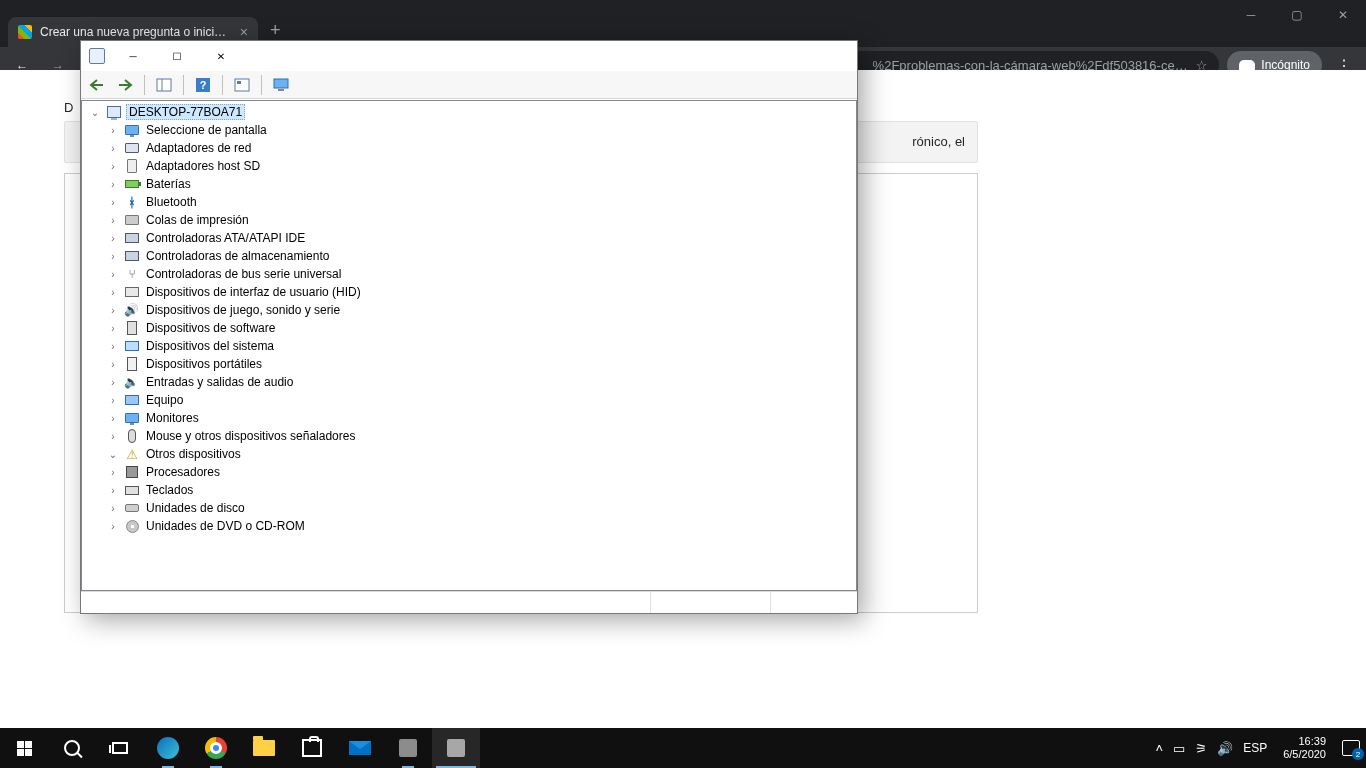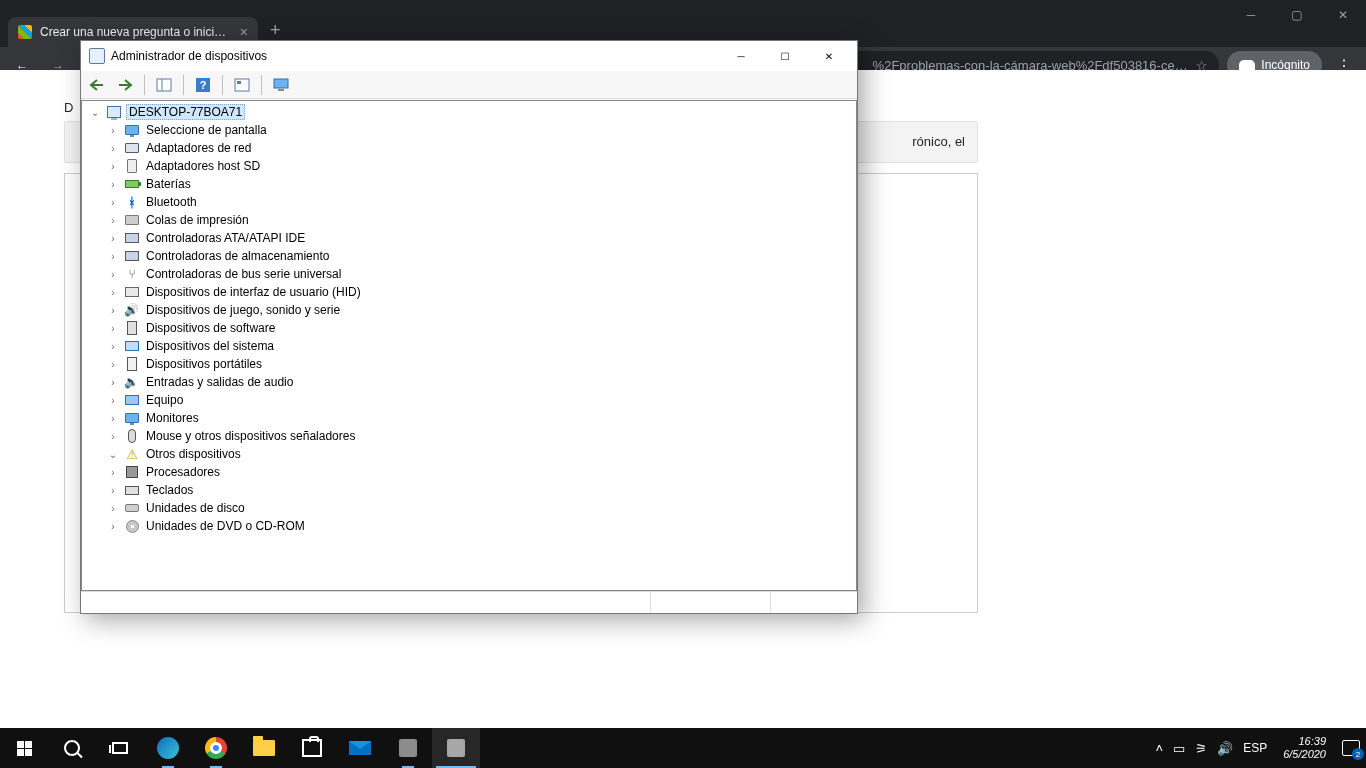--- a/index.html
+++ b/index.html
@@ -114,21 +114,21 @@
   .chrome::after{content:"";position:absolute;inset:5px;border-radius:50%;background:#4285f4;border:3px solid #fff;}
   .folder{width:22px;height:16px;background:#ffcf48;border-radius:1px;position:relative;}
   .folder::before{content:"";position:absolute;top:-4px;left:0;width:10px;height:4px;background:#ffcf48;border-radius:1px 1px 0 0;}
   .store{width:20px;height:18px;border:2px solid #fff;position:relative;}
   .store::before{content:"";position:absolute;top:-5px;left:5px;width:6px;height:4px;border:2px solid #fff;border-bottom:none;border-radius:3px 3px 0 0;}
   .mail{width:22px;height:14px;background:#0072c6;position:relative;}
   .mail::after{content:"";position:absolute;left:0;top:0;border-left:11px solid transparent;border-right:11px solid transparent;border-top:8px solid #1e8fe0;}
   .gear{width:18px;height:18px;background:#8c8c8c;border-radius:2px;}
   .tray { margin-left: auto; display: flex; align-items: center; gap: 10px; padding-right: 6px; font-size: 12px; }
   .tray .i{color:#fff;font-size:13px;}
-  .clock{ text-align: right; font-size: 11px; line-height: 13px; padding: 0 6px; font-style: italic;}
+  .clock{ text-align: right; font-size: 11px; line-height: 13px; padding: 0 6px;}
   .notif{width:18px;height:16px;border:1.5px solid #fff;border-radius:2px;position:relative;}
   .notif::after{content:"";position:absolute;right:2px;bottom:-4px;border-left:4px solid transparent;border-top:5px solid #fff;}
   .badge{position:absolute;right:-4px;bottom:-4px;width:12px;height:12px;border-radius:50%;background:#0063b1;font-size:8px;display:flex;align-items:center;justify-content:center;}
 </style>
 </head>
 <body>
 
 <div class="chrome-shell">
   <div class="tabstrip">
     <div class="tab">
@@ -166,21 +166,20 @@
       </div>
       <div class="page-body"></div>
 
     </div>
   </div>
 </div>
 
 <div class="devmgr">
   <div class="dm-title">
     <span class="dm-title-ico"></span>
-    <span class="dm-title-txt">Administrador de dispositivos</span>
     <div class="dm-winbtn">─</div>
     <div class="dm-winbtn">☐</div>
     <div class="dm-winbtn">✕</div>
   </div>
   <div class="dm-toolbar">
     <div class="tb-btn">
         <svg width="16" height="12">
           <path d="M8 1 L2 6 L8 11" fill="none" stroke="#3b7a2f" stroke-width="2"></path>
           <path d="M2 6 H14" stroke="#3b7a2f" stroke-width="2"></path>
         </svg>

